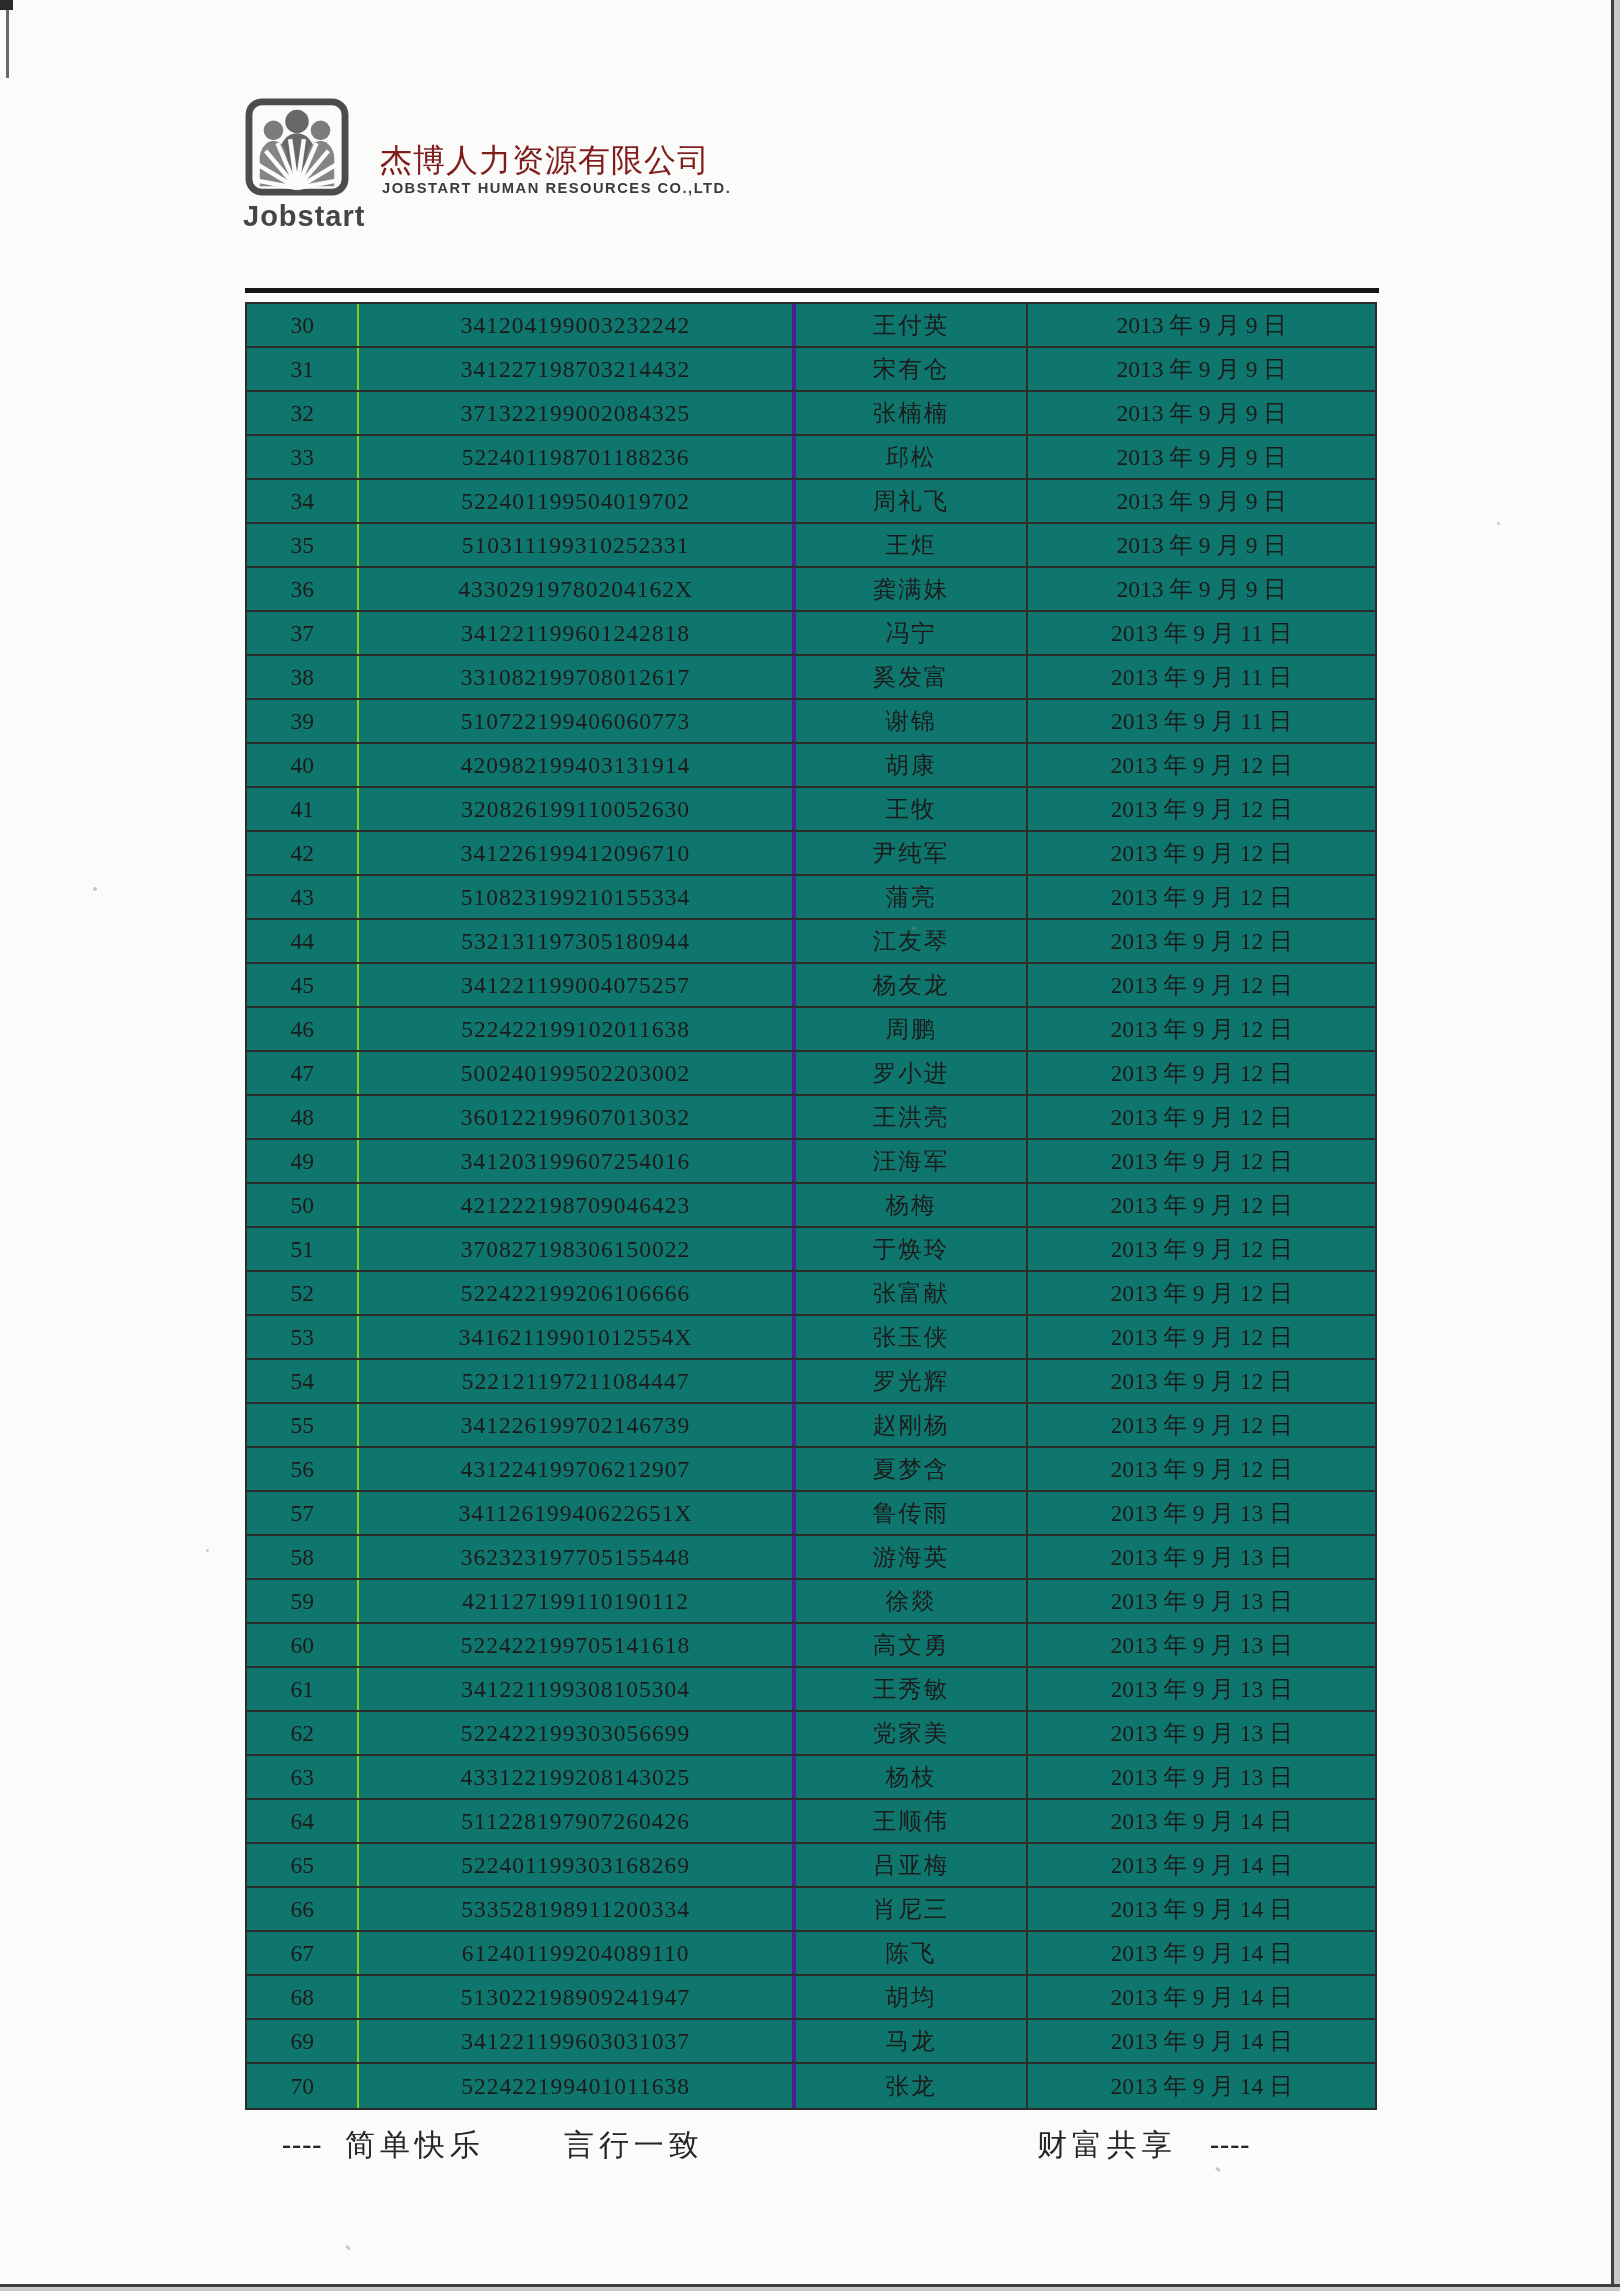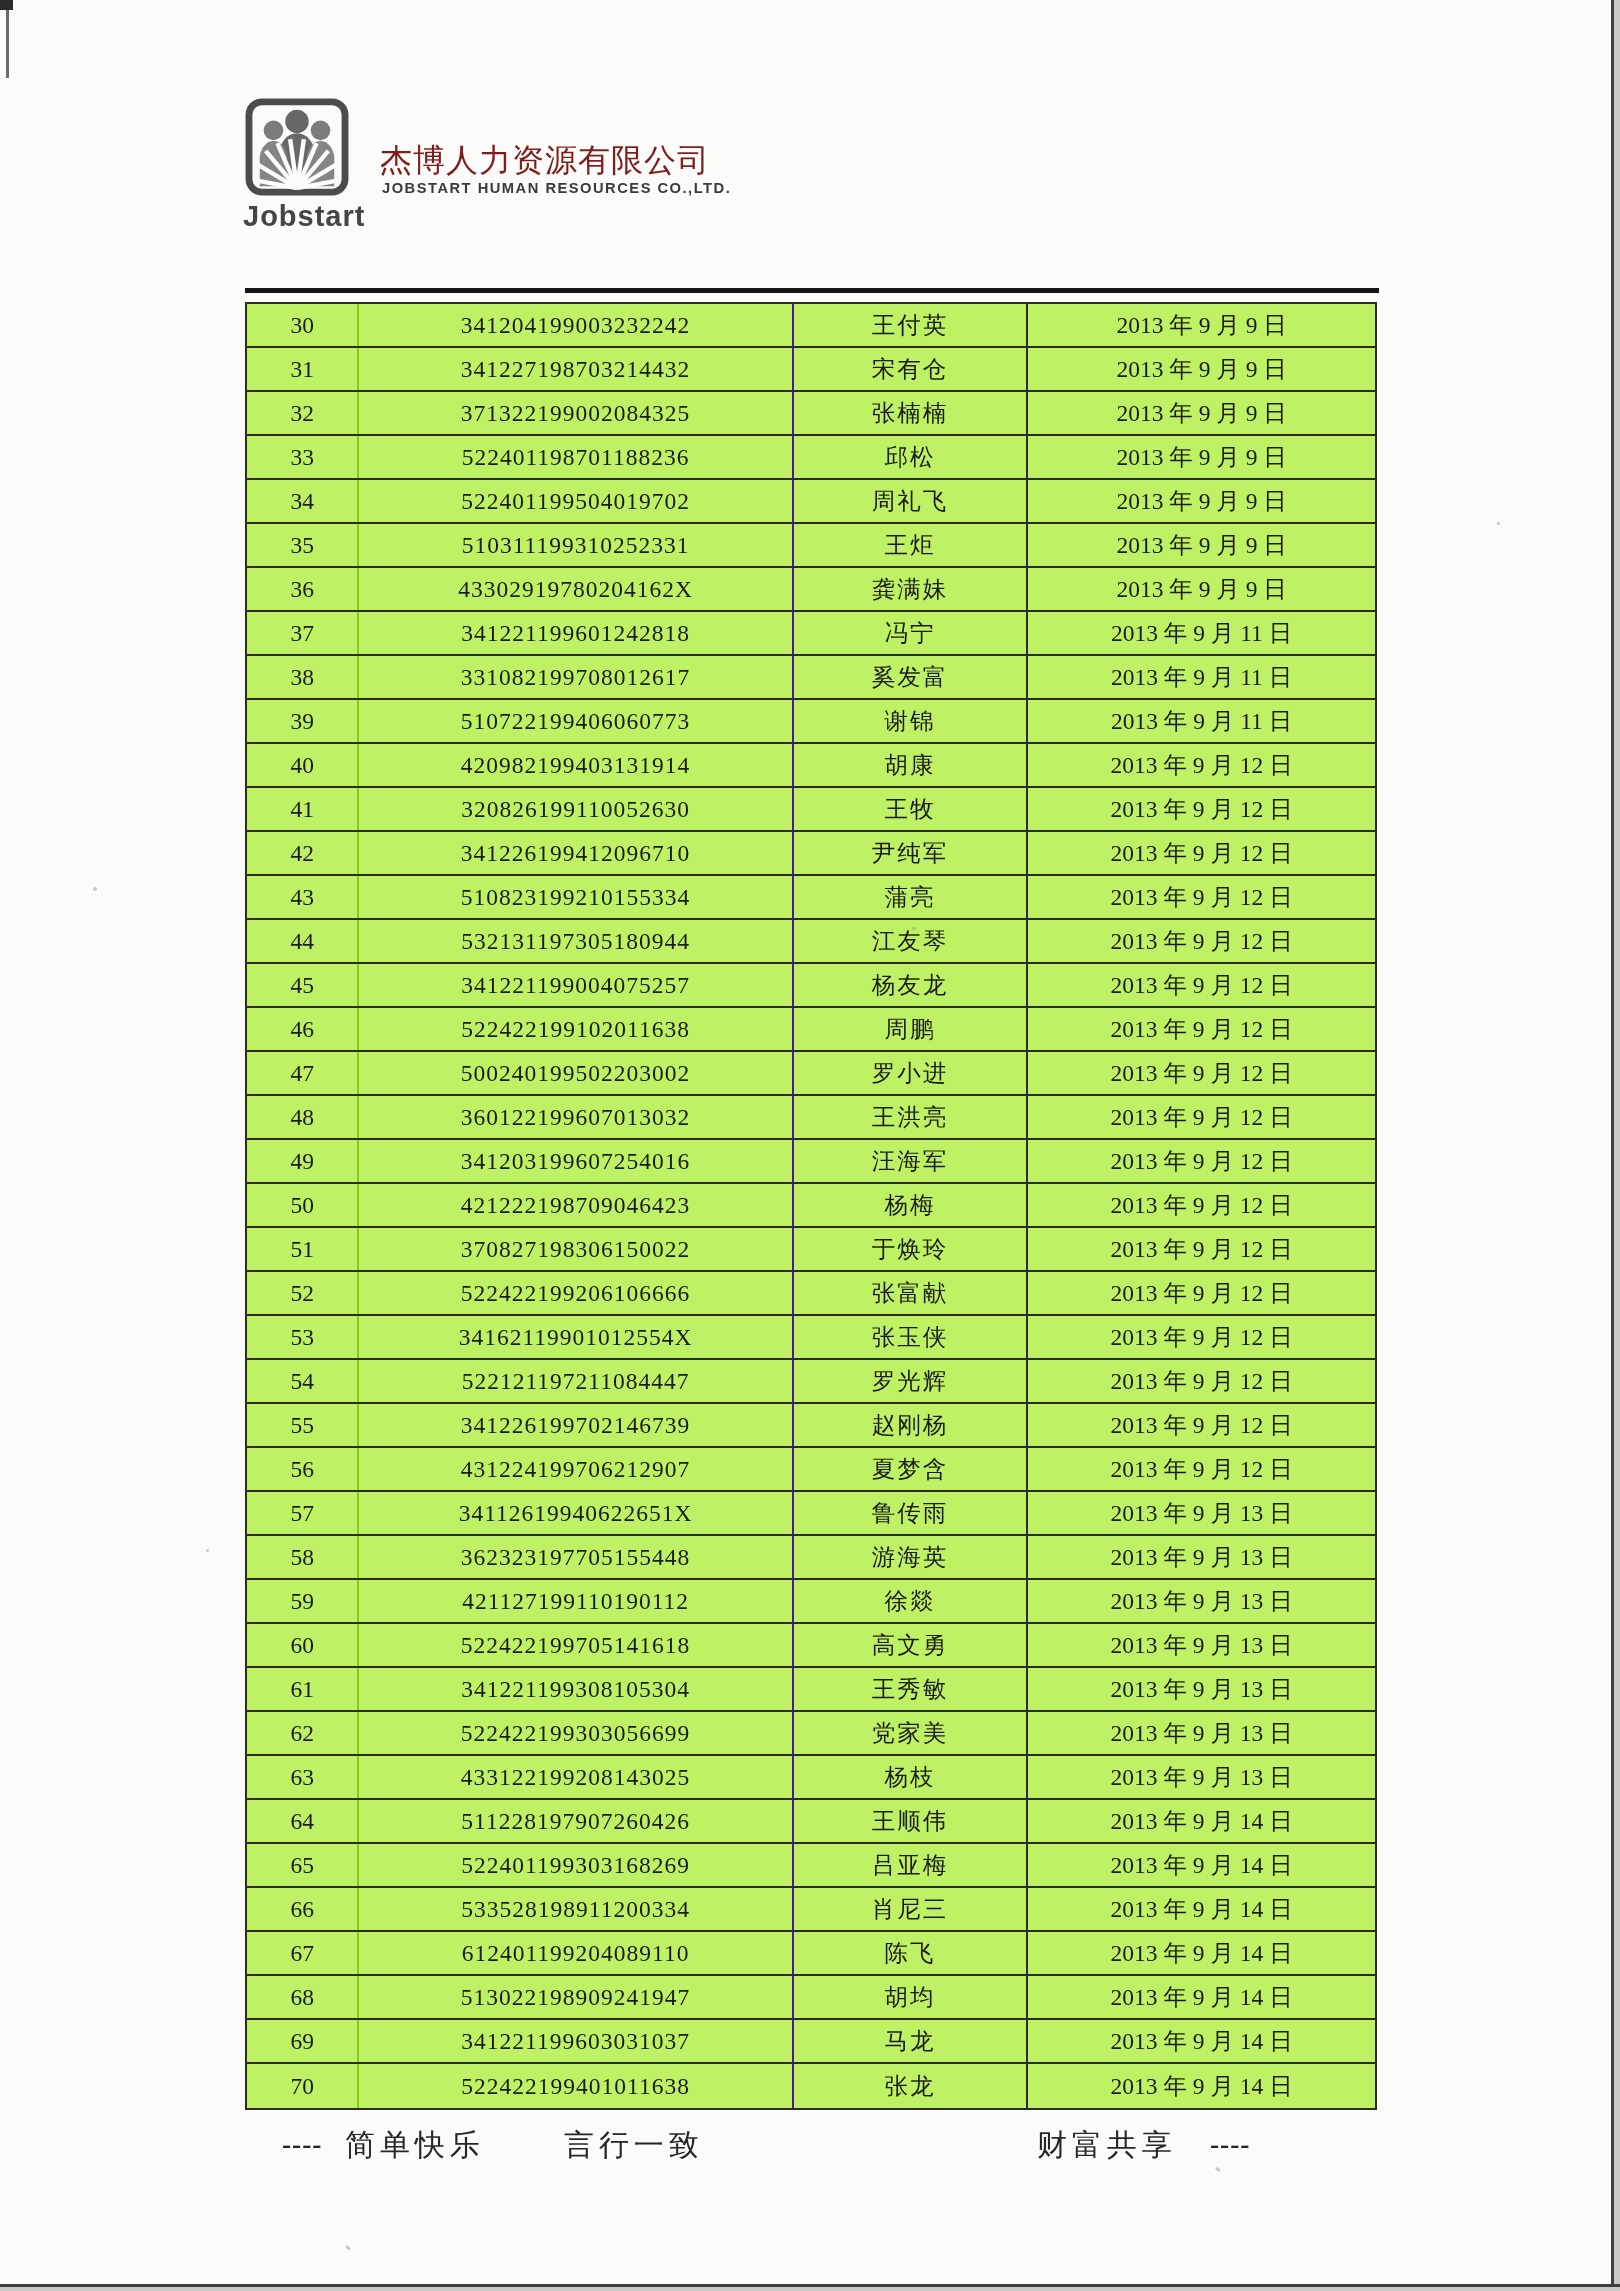--- a/index.html
+++ b/index.html
@@ -17,27 +17,27 @@
   .corner-mark{position:absolute;left:0;top:0;width:12.7px;height:9.8px;background:#2a2a2a;}
   
   .logo-wrap{position:absolute;left:243px;top:98px;width:108px;text-align:center;}
   .logo-text{display:block;margin-top:0;font-family:"Liberation Sans","DejaVu Sans",sans-serif;
     font-weight:bold;font-size:29px;letter-spacing:1px;color:#454545;}
   .company-zh{position:absolute;left:380px;top:139px;font-size:32px;letter-spacing:1px;color:#7f1d1d;}
   .company-en{position:absolute;left:382px;top:180px;font-family:"Liberation Sans","DejaVu Sans",sans-serif;
     font-weight:bold;font-size:14.7px;letter-spacing:1.5px;color:#3a3a3a;}
   .header-rule{position:absolute;left:245px;top:288px;width:1134px;height:4.9px;background:#161616;}
   
-  .roster{position:absolute;left:245px;top:302px;width:1132px;border:2px solid #2c2c2c;box-sizing:border-box;background:#bef264;}
+  .roster{position:absolute;left:245px;top:302px;width:1132px;border:2px solid #2c2c2c;box-sizing:border-box;background:#0f766e;}
   .row{display:flex;height:44px;box-sizing:border-box;border-bottom:2px solid #2c2c2c;}
   .row:last-child{border-bottom:none;border-radius:19px;}
   .cell{display:flex;align-items:center;justify-content:center;box-sizing:border-box;font-size:23.5px;}
   .c-no{width:115px;}
   .c-id{width:452px;border-left:2px solid #84cc16;letter-spacing:1px;}
-  .c-name{width:244px;border-left:2px solid #4c1d95;letter-spacing:2px;}
+  .c-name{width:244px;border-left:4px solid #4c1d95;letter-spacing:2px;}
   .c-date{width:363px;border-left:2px solid #2c2c2c;}
   
   .footer-item{position:absolute;top:2125px;font-size:30px;letter-spacing:4.9px;color:#262626;}
   .f-dash{font-weight:bold;letter-spacing:1px;font-size:27.4px;top:2129px;}
   
   .speck{position:absolute;background:#8a8a8a;border-radius:50%;opacity:.45;}
 </style>
 </head>
 <body>
 

